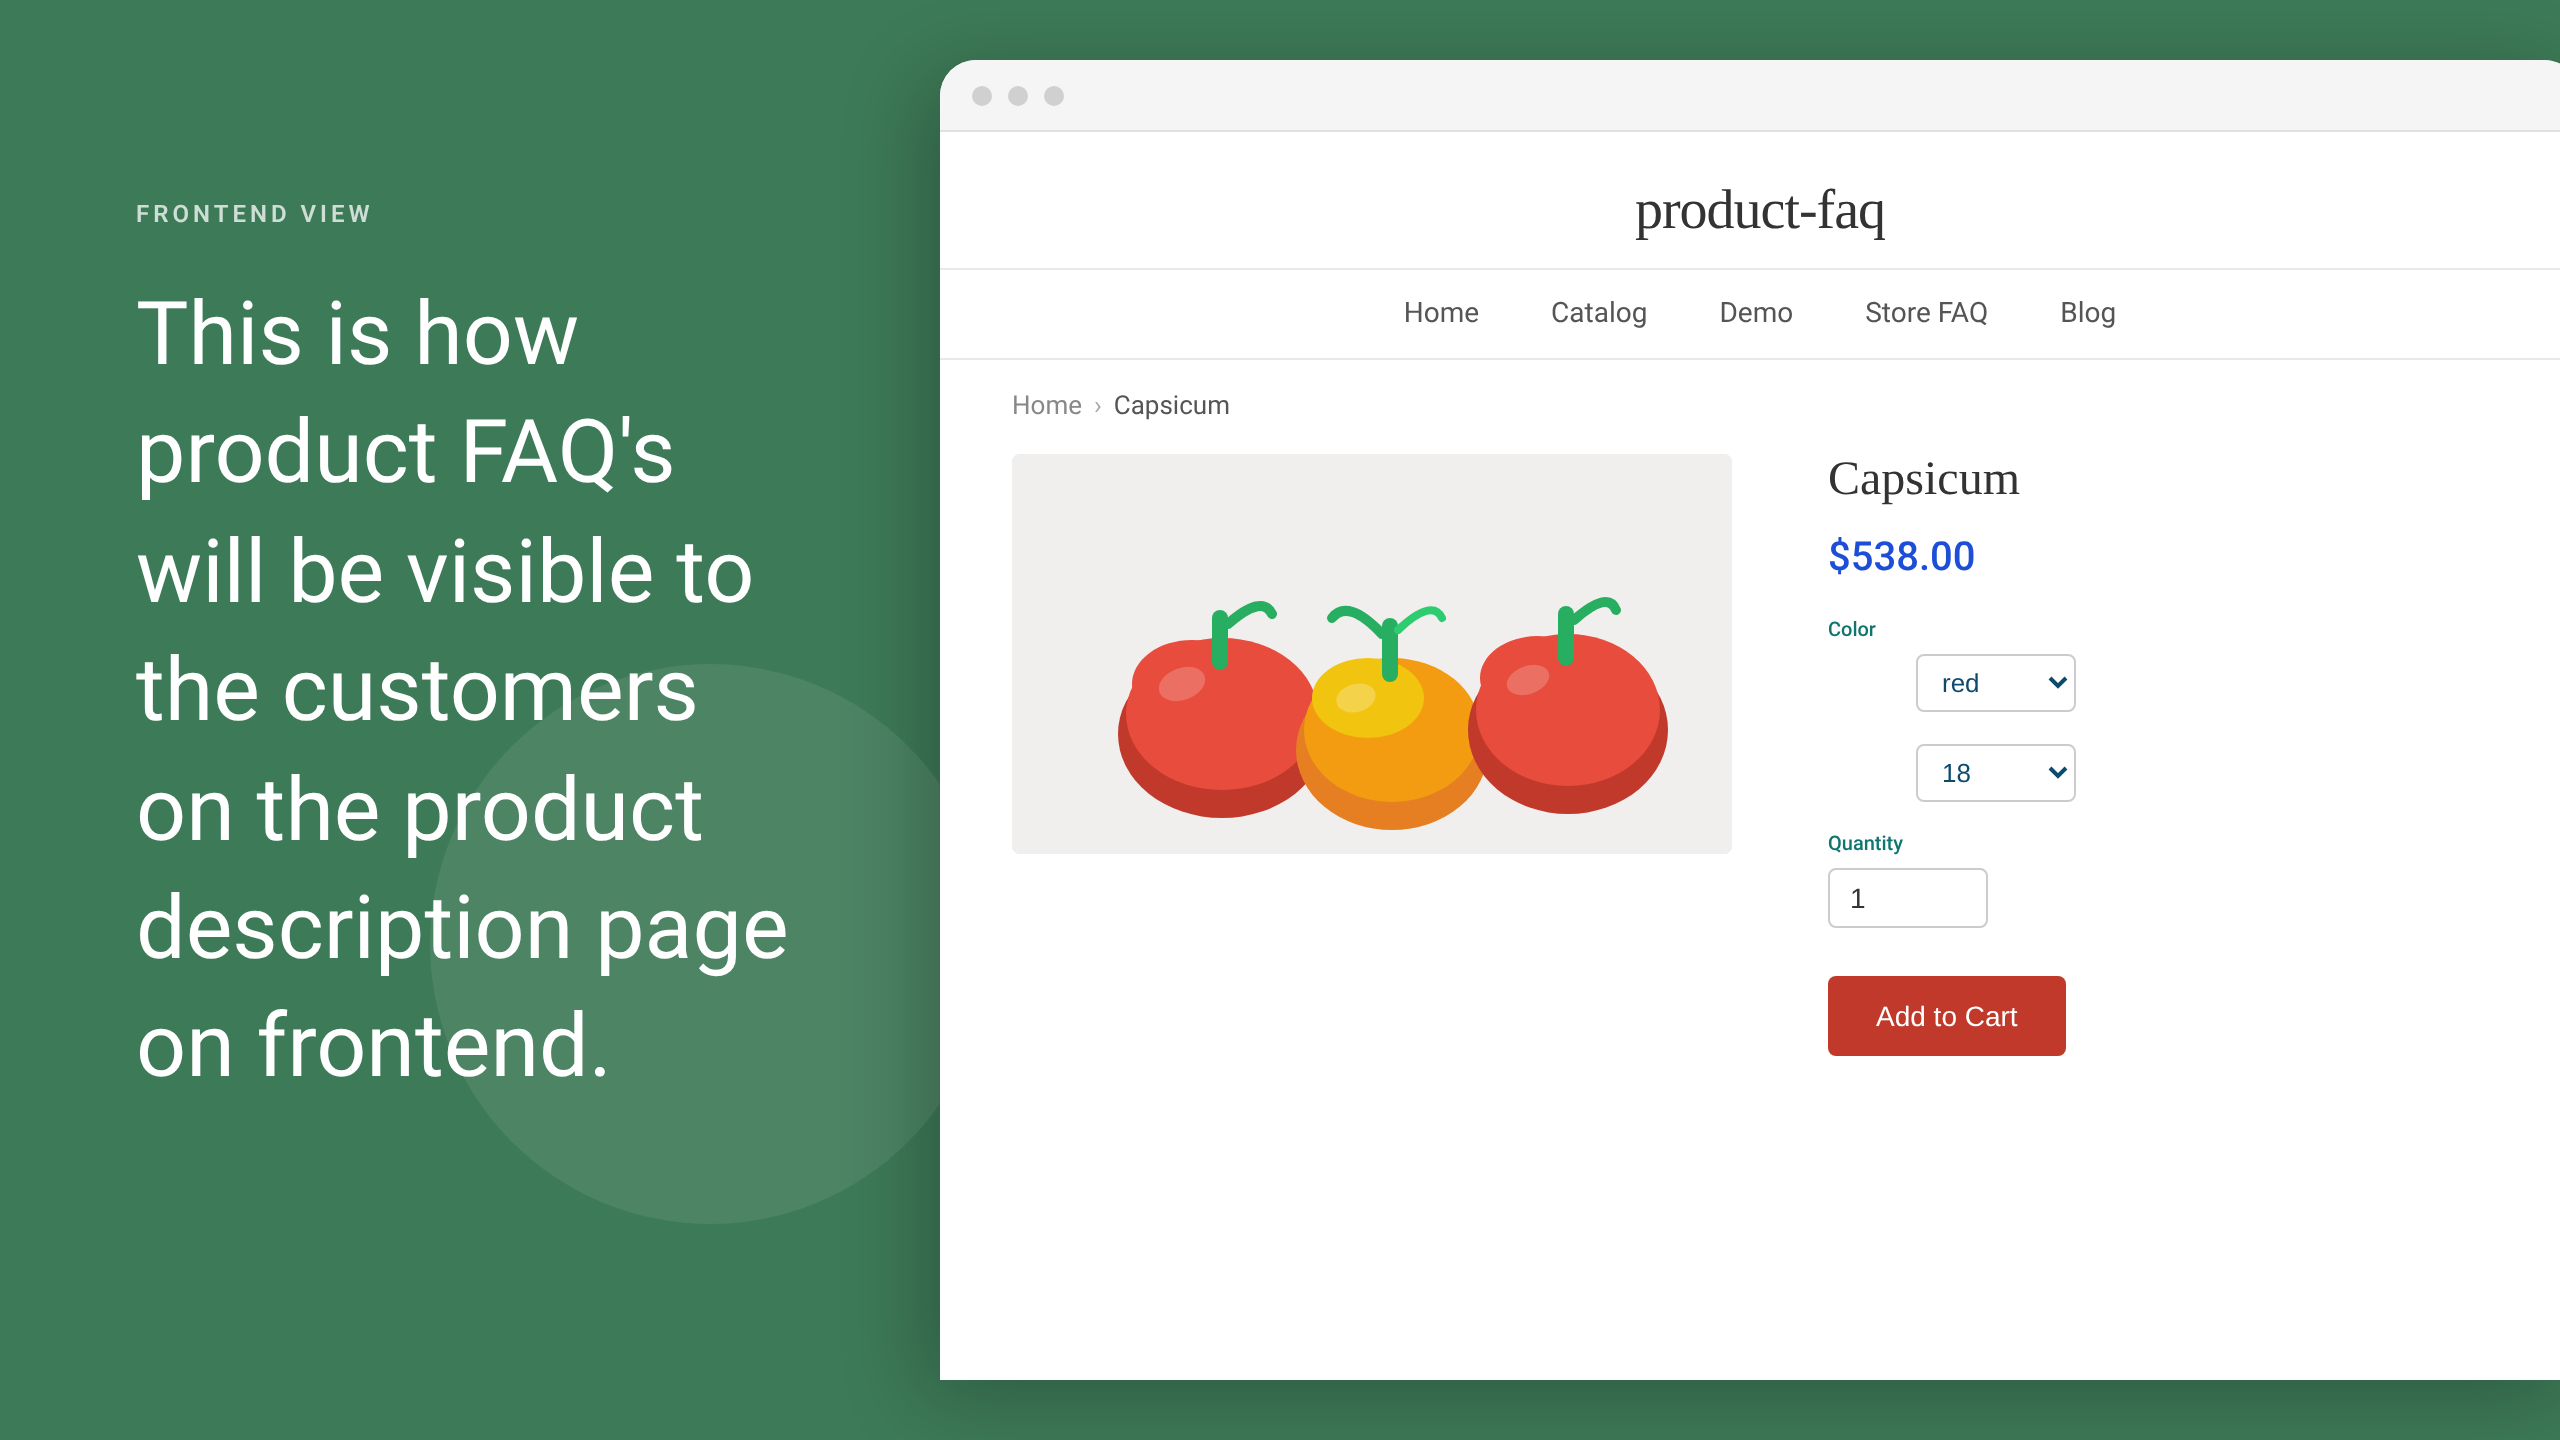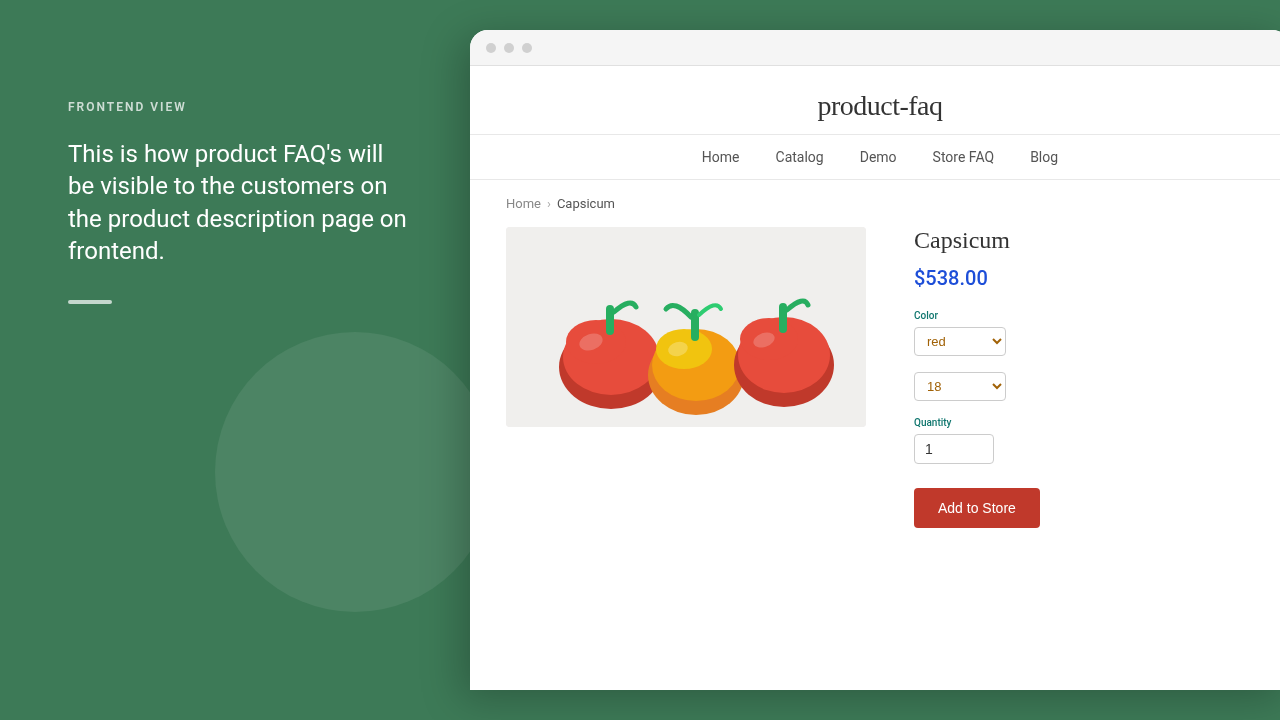--- a/index.html
+++ b/index.html
@@ -30,21 +30,21 @@
       color: rgba(255,255,255,0.75);
       font-size: 12px;
       font-weight: 600;
       letter-spacing: 2px;
       text-transform: uppercase;
       margin-bottom: 24px;
     }
 
     .description-text {
       color: #ffffff;
-      font-size: 24px;
+      font-size: 44px;
       font-weight: 400;
       line-height: 1.35;
       margin-bottom: 32px;
     }
 
     .divider-line {
       width: 44px;
       height: 4px;
       background-color: #ffffff;
       border-radius: 2px;
@@ -206,24 +206,25 @@
       color: #0f766e;
       margin-bottom: 6px;
       font-weight: 500;
     }
 
     .field-select {
       border: 1px solid #ccc;
       border-radius: 4px;
       padding: 5px 8px;
       font-size: 13px;
-      color: #a16207;
+      color: #0c4a6e;
       background: #fff;
-      width: 92px;
+      width: 80px;
       appearance: auto;
+      margin-left: 44px;
     }
 
     .field-input {
       border: 1px solid #ccc;
       border-radius: 4px;
       padding: 6px 10px;
       font-size: 14px;
       color: #333;
       width: 80px;
     }
@@ -334,18 +335,18 @@
           </select>
         </div>
 
         
         <div class="product-field">
           <div class="field-label">Quantity</div>
           <input class="field-input" type="number" value="1" style="">
         </div>
 
         
-        <button class="add-to-cart-btn">Add to Store</button>
+        <button class="add-to-cart-btn">Add to Cart</button>
       </div>
     </div>
 
   </div>
 </div>
 
 </body></html>

